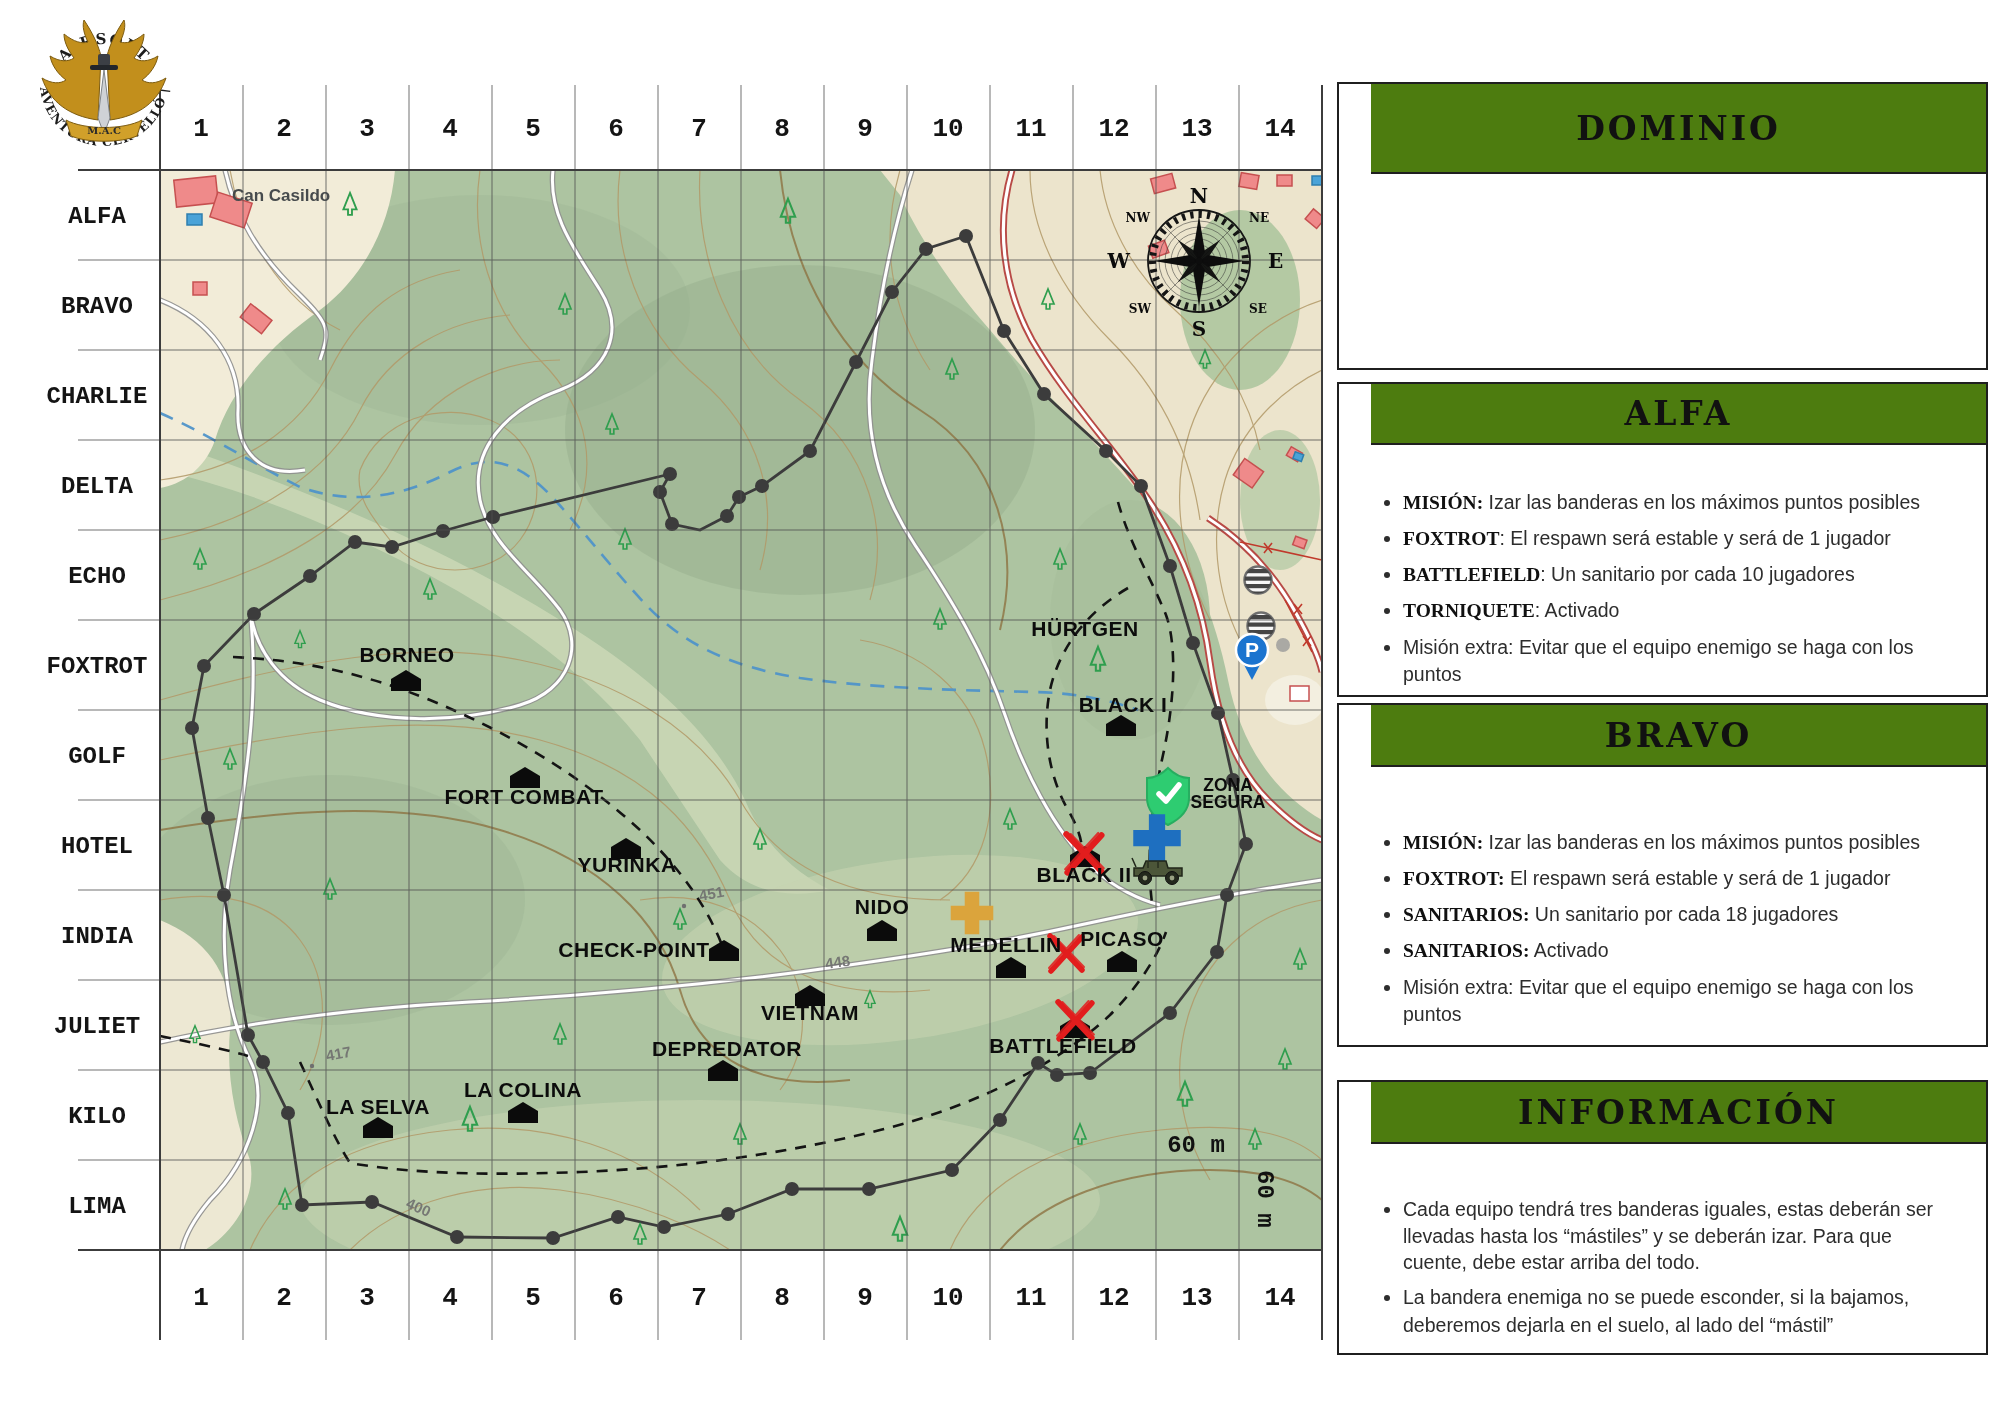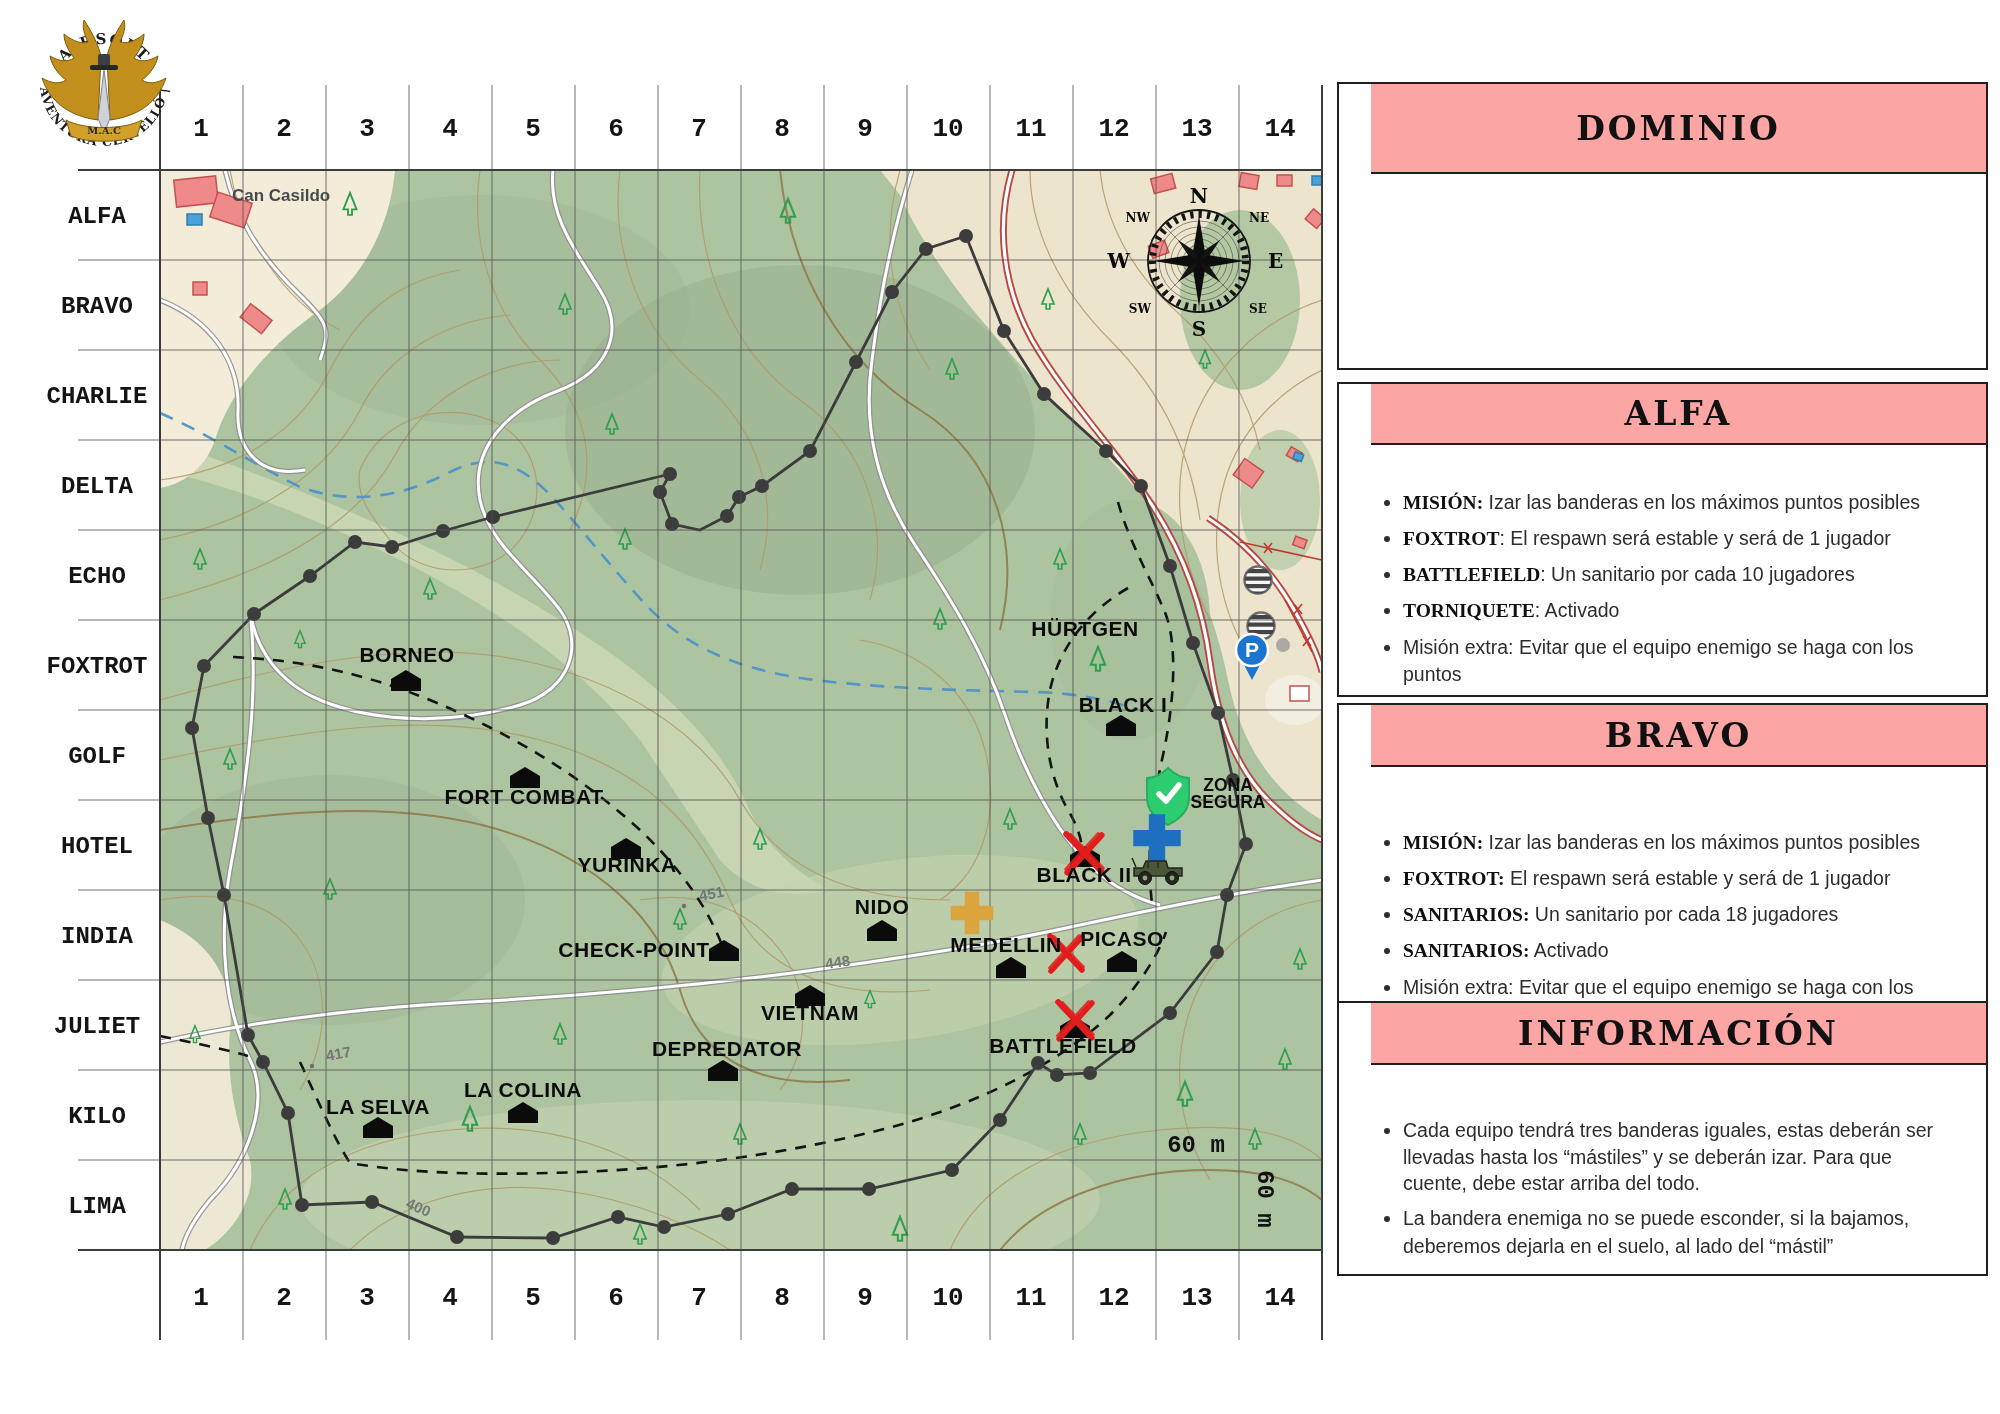--- a/index.html
+++ b/index.html
@@ -10,21 +10,21 @@
   .rlabel{font-family:"Liberation Mono",monospace;font-weight:700;font-size:24px;fill:#141414;}
   .maplabel{font-family:"Liberation Sans",sans-serif;font-weight:700;font-size:21px;fill:#0c0c0c;letter-spacing:.5px;}
   .zonalabel{font-family:"Liberation Sans",sans-serif;font-weight:700;font-size:17.5px;fill:#0c0c0c;}
   .village{font-family:"Liberation Sans",sans-serif;font-weight:700;font-size:17px;fill:#474b4d;}
   .spot{font-family:"Liberation Sans",sans-serif;font-weight:700;font-size:15px;fill:#6f6f6f;opacity:.9;}
   .scaletxt{font-family:"Liberation Mono",monospace;font-weight:700;font-size:24px;fill:#111;}
   .cmpL{font-family:"DejaVu Serif",serif;font-weight:700;font-size:20px;fill:#0b0b0b;}
   .cmpS{font-family:"DejaVu Serif",serif;font-weight:700;font-size:12px;fill:#0b0b0b;}
   .logoarc{font-family:"DejaVu Serif",serif;font-weight:700;fill:#1c1c1c;}
   .panel{position:absolute;left:1337px;width:651px;background:#fff;border:2px solid #1f1f1f;box-sizing:border-box;}
-  .panel .hd{background:#fca5a5;border-bottom:2px solid #1f1f1f;display:flex;align-items:center;justify-content:center;
+  .panel .hd{background:#4d7c0f;border-bottom:2px solid #1f1f1f;display:flex;align-items:center;justify-content:center;
      font-family:"DejaVu Serif",serif;font-weight:700;font-size:33px;letter-spacing:3px;color:#111;margin-left:32px;}
   .panel .bd{padding:0 30px;color:#2d2d2d;font-size:19.5px;line-height:1.34;}
   .panel p{margin:0;line-height:1.5;}
   .panel ul{margin:0;padding-left:34px;}
   .panel li{margin-bottom:9px;}
   .panel li b{color:#101010;font-family:Liberation Serif, serif;}
 </style>
 </head>
 <body>
 
@@ -495,21 +495,21 @@
     <ul>
       <li><b>MISIÓN:</b><span> Izar las banderas en los máximos puntos posibles</span></li>
       <li><b>FOXTROT:</b><span> El respawn será estable y será de 1 jugador</span></li>
       <li><b>SANITARIOS:</b><span> Un sanitario por cada 18 jugadores</span></li>
       <li><b>SANITARIOS:</b><span> Activado</span></li>
       <li><b></b><span>Misión extra: Evitar que el equipo enemigo se haga con los puntos</span></li>
     </ul>
   </div>
 </div>
 
-<div class="panel" style="top:1001px;height:275px;">
+<div class="panel" style="top:1080px;height:275px;">
   <div class="hd" style="height:60px;">INFORMACIÓN</div>
   <div class="bd" style="padding-top:52px;">
     <ul>
       <li><b></b><span>Cada equipo tendrá tres banderas iguales, estas deberán ser llevadas hasta los “mástiles” y se deberán izar. Para que cuente, debe estar arriba del todo.</span></li>
       <li><b></b><span>La bandera enemiga no se puede esconder, si la bajamos, deberemos dejarla en el suelo, al lado del “mástil”</span></li>
     </ul>
   </div>
 </div>
 
 </div>

